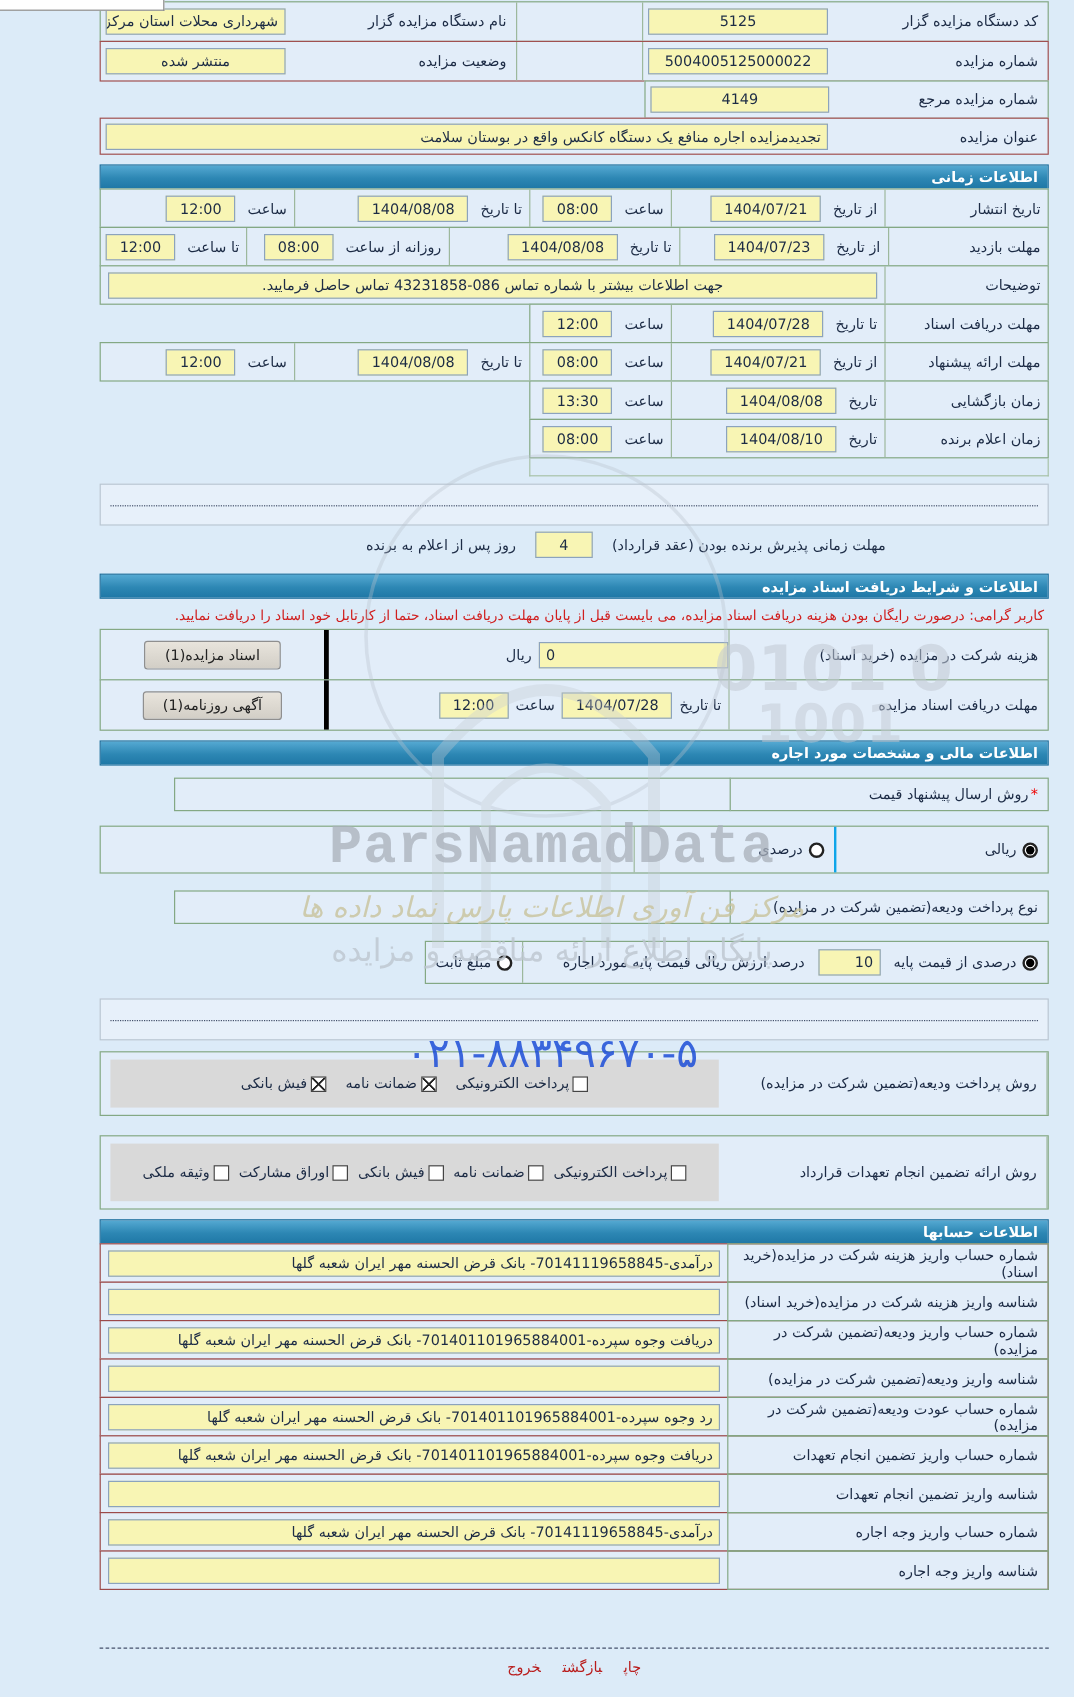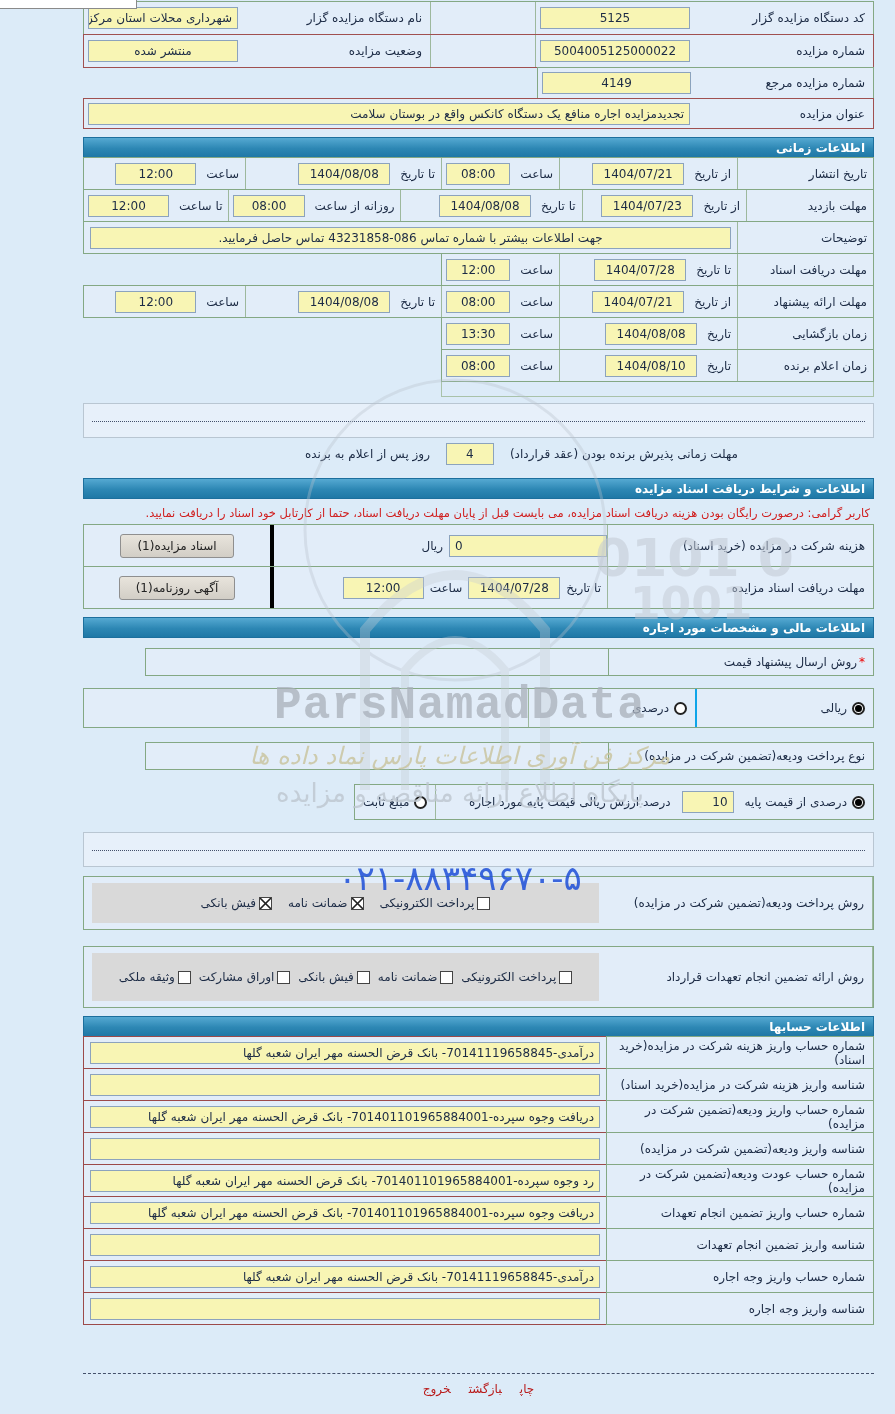--- a/index.html
+++ b/index.html
@@ -48,21 +48,21 @@
   .top-row-c { width: 337px; height: 32px; margin-top: -1px; }
   .top-row-c .field { width: 150px; margin: 0 4px; }
 
   
   .trow { height: 33px; margin-top: -1px; border: 1px solid #84a884; display: flex; align-items: center; background: #e2edf9; }
   .trow .g { display: flex; align-items: center; align-self: stretch; }
   .trow .g + .g { border-right: 1px solid #9db89d; }
   .c-label { width: 135px; padding-right: 6px; }
   .g1 { width: 178px; } .g2 { width: 118px; } .g3 { width: 196px; } .g4 { flex: 1; }
   .g .field { margin: 0 4px; }
-  .f-date { width: 92px; } .f-time { width: 81px; }
+  .f-date { width: 92px; } .f-time { width: 58px; }
   .trow.narrow { width: 433px; }
   .ghost-strip { width: 433px; height: 15px; border: 1px solid #a9c2a9; border-top: none; background: transparent; }
 
   .dashbox { position: relative; height: 35px; border: 1px solid #b9c6d2; background: #e7f0fa; margin-top: 6px; }
   .dashbox::after { content: ""; position: absolute; left: 8px; right: 8px; top: 50%; border-top: 1px dotted #44506b; }
 
   .accept-row { display: flex; align-items: center; height: 32px; padding-right: 128px; background: transparent; }
   .accept-row .field { width: 48px; margin: 0 8px; }
 
   

